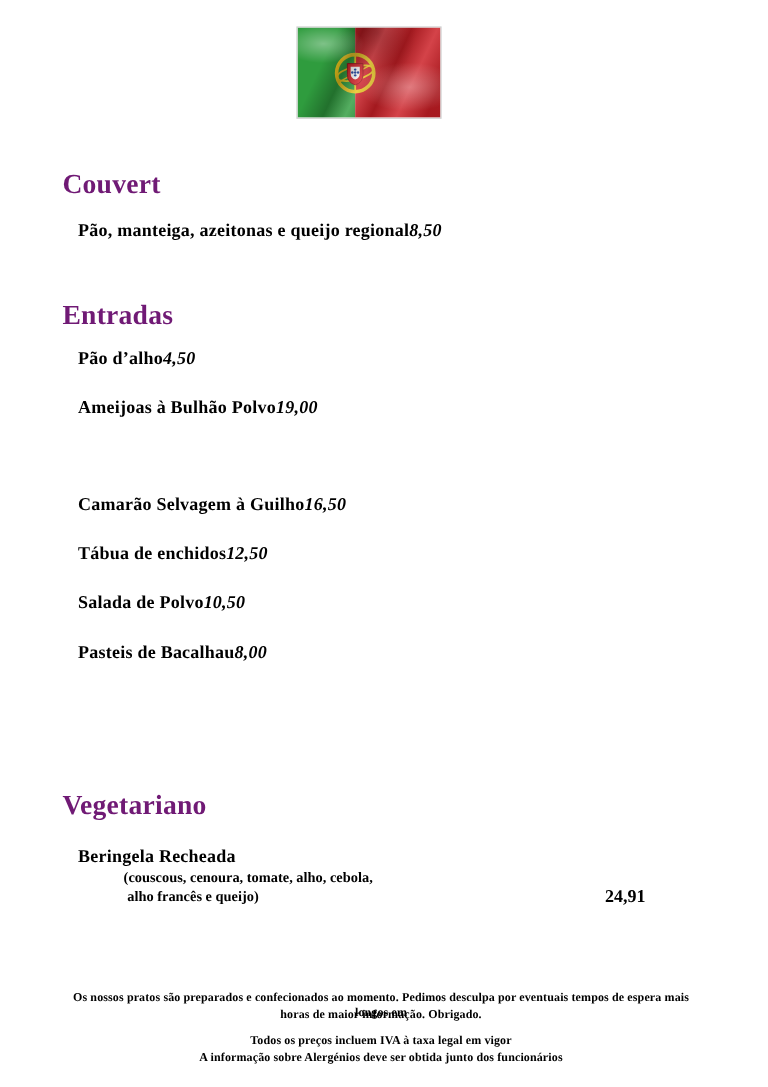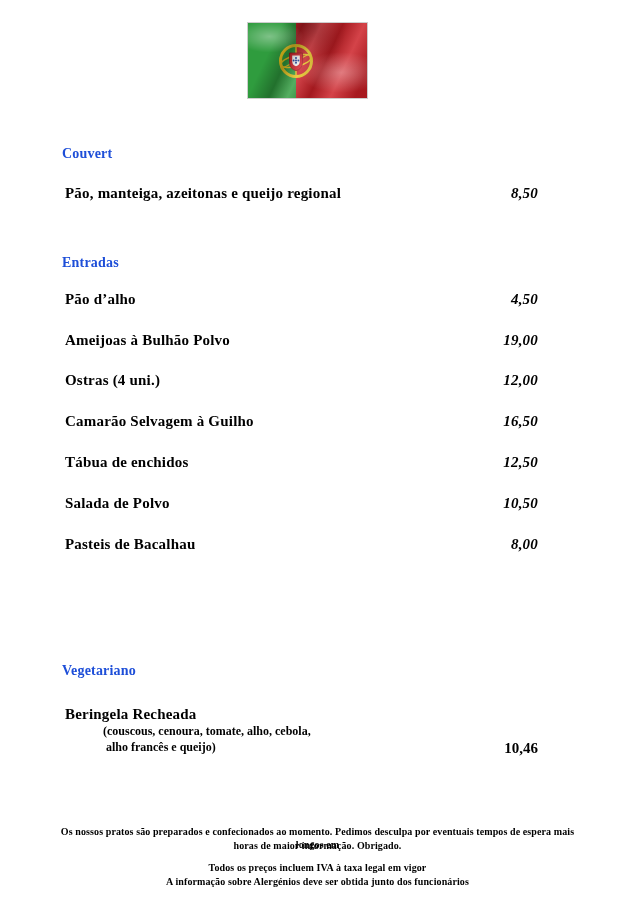--- a/index.html
+++ b/index.html
@@ -41,34 +41,33 @@
   .flag-emblem {
     position: absolute;
     left: calc(40% - 20px);
     top: calc(50% - 20px);
     width: 40px; height: 40px;
   }
 
   
   .heading {
     position: absolute;
-    left: 62px;
+    left: 52px;
     margin: 0;
-    font-size: 14px;
+    font-size: 23px;
     line-height: 21px;
     font-weight: 700;
-    color: #1d4ed8;
+    color: #701a75;
     letter-spacing: 0.2px;
   }
   .item {
     position: absolute;
     left: 65px;
     width: 473px;
     display: flex;
-    justify-content: space-between;
     align-items: baseline;
     font-size: 15px;
     line-height: 19px;
   }
   .item-name { letter-spacing: 0.2px; }
   .item-price { letter-spacing: 0.2px; font-style: italic; }
   .desc-line {
     position: absolute;
     left: 65px;
     font-size: 12px;
@@ -129,24 +128,20 @@
   <h2 class="heading" style="top:252px">Entradas</h2>
 
   <div class="item" style="top:290px">
     <span class="item-name">Pão d’alho</span>
     <span class="item-price">4,50</span>
   </div>
   <div class="item" style="top:331px">
     <span class="item-name">Ameijoas à Bulhão Polvo</span>
     <span class="item-price">19,00</span>
   </div>
-  <div class="item" style="top:371px">
-    <span class="item-name">Ostras (4 uni.)</span>
-    <span class="item-price">12,00</span>
-  </div>
   <div class="item" style="top:412px">
     <span class="item-name">Camarão Selvagem à Guilho</span>
     <span class="item-price">16,50</span>
   </div>
   <div class="item" style="top:453px">
     <span class="item-name">Tábua de enchidos</span>
     <span class="item-price">12,50</span>
   </div>
   <div class="item" style="top:494px">
     <span class="item-name">Salada de Polvo</span>
@@ -156,20 +151,20 @@
     <span class="item-name">Pasteis de Bacalhau</span>
     <span class="item-price">8,00</span>
   </div>
 
   <h2 class="heading" style="top:660px">Vegetariano</h2>
   <div class="item" style="top:705px">
     <span class="item-name">Beringela Recheada</span>
   </div>
   <div class="desc-line" style="top:724px">(couscous, cenoura, tomate, alho, cebola,</div>
   <div class="desc-line" style="top:740px"> alho francês e queijo)</div>
-  <div class="floating-price" style="top:739px">10,46</div>
+  <div class="floating-price" style="top:739px">24,91</div>
 
   <div class="footer-line" style="top:825px">Os nossos pratos são preparados e confecionados ao momento. Pedimos desculpa por eventuais tempos de espera mais longos em</div>
   <div class="footer-line" style="top:839px">horas de maior informação. Obrigado.</div>
   <div class="footer-line" style="top:861px">Todos os preços incluem IVA à taxa legal em vigor</div>
   <div class="footer-line" style="top:875px">A informação sobre Alergénios deve ser obtida junto dos funcionários</div>
 
 </div>
 
 </body></html>

